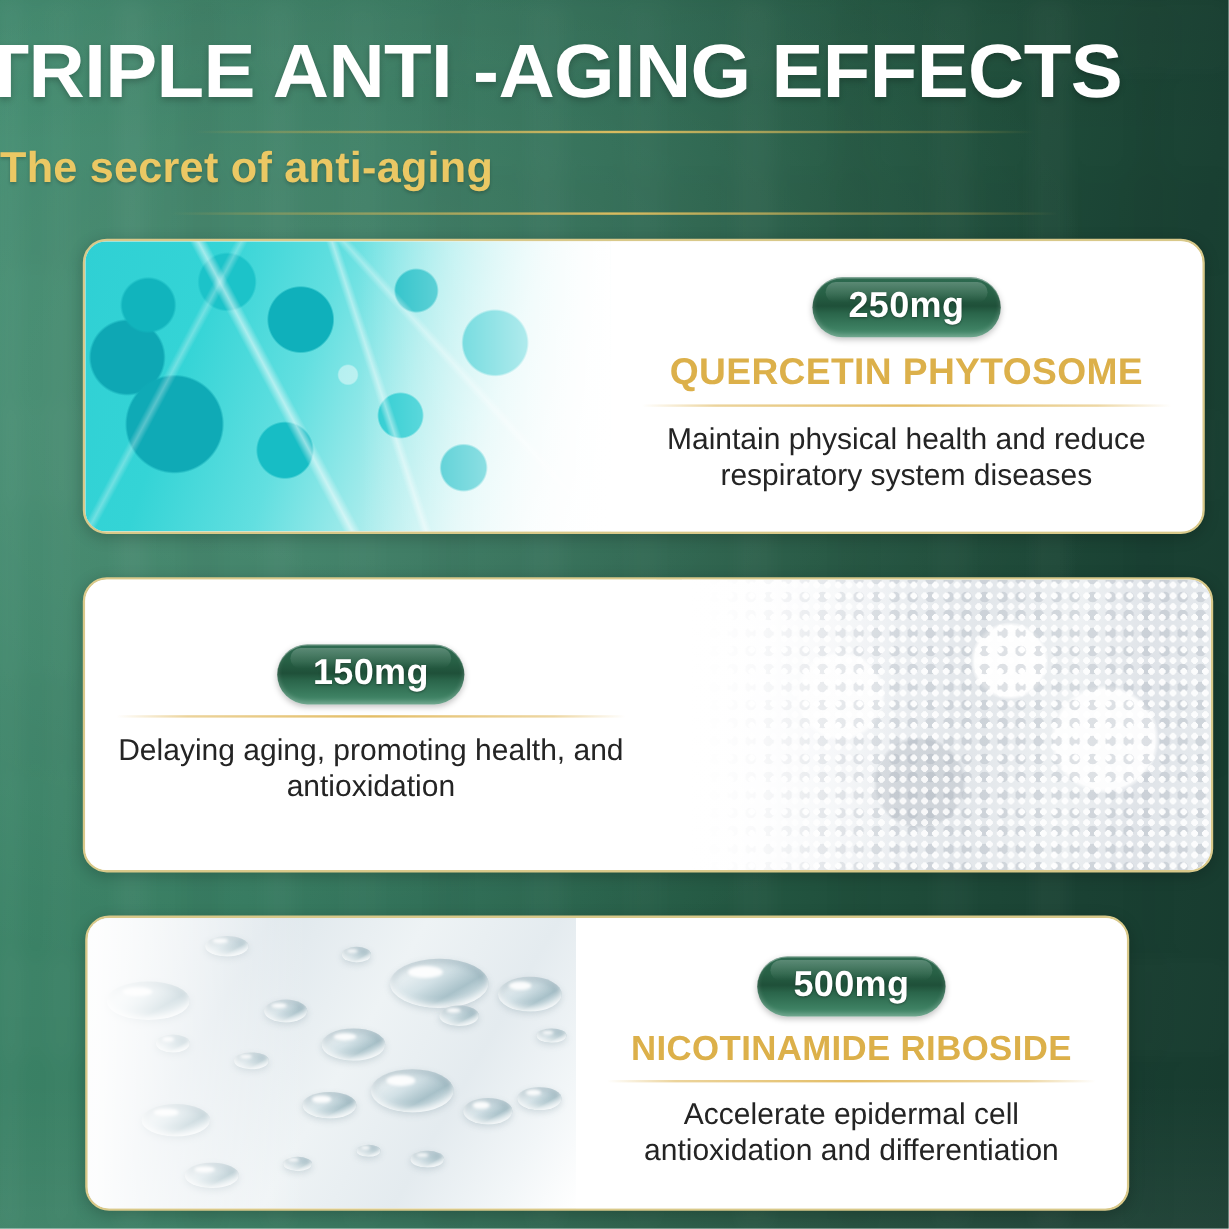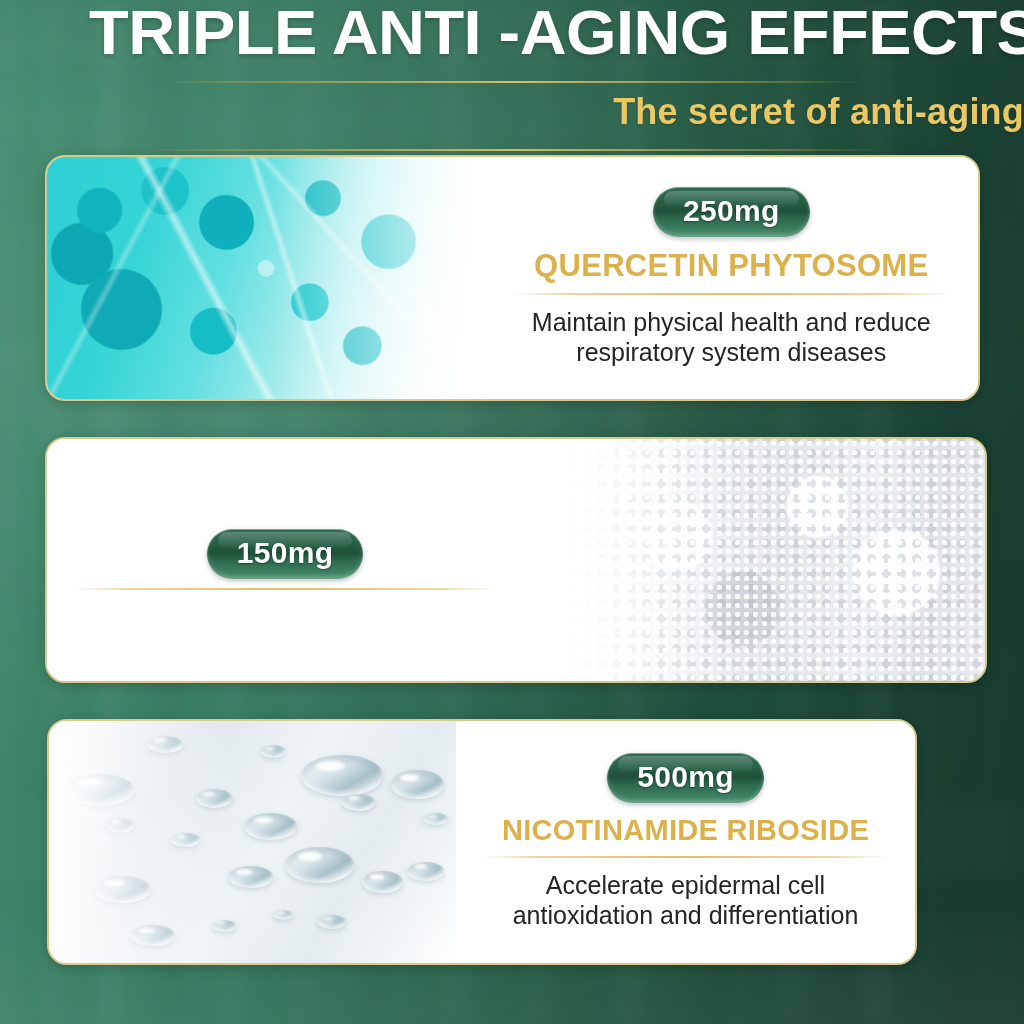--- a/index.html
+++ b/index.html
@@ -57,21 +57,21 @@
   }
   .bg-vignette {
     position:absolute; inset:0;
     background:radial-gradient(120% 90% at 26% 32%,
         rgba(255,255,255,.10) 0%, rgba(255,255,255,0) 55%),
       linear-gradient(to bottom, rgba(0,0,0,.05) 0%, rgba(0,0,0,0) 12%,
         rgba(0,0,0,0) 88%, rgba(255,255,255,.05) 100%);
   }
 
   
-  .header { position:relative; text-align:right; }
+  .header { position:relative; text-align:left; padding-top:28px; }
 
   .main-title {
     color:#ffffff;
     font-size:63px;
     line-height:1.02;
     font-weight:800;
     letter-spacing:-0.5px;
     text-shadow:0 2px 5px rgba(0,0,0,.22);
     white-space:nowrap;
     transform:scaleX(1.03);
@@ -94,21 +94,21 @@
     color:#e8c濃;
     color:#ebc864;
     font-size:36px;
     font-weight:600;
     letter-spacing:.2px;
     margin-top:8px;
     text-shadow:0 1px 3px rgba(0,0,0,.20);
   }
 
   
-  .cards { position:relative; margin-top:4px; }
+  .cards { position:relative; margin-top:20px;padding-left:24px; }
 
   .card {
     position:relative;
     height:246px;
     border:2px solid #d9c98a;
     border-radius:20px;
     background:#ffffff;
     overflow:hidden;
     display:flex;
     box-shadow:0 3px 12px rgba(0,0,0,.20);
@@ -298,20 +298,21 @@
       </div>
     </div>
 
     <div class="card card-2 reverse">
       <div class="media">
         <div class="media-inner media-powder"></div>
       </div>
       <div class="content">
         <div class="pill">150mg</div>
         <div class="divider"></div>
+        <div class="desc">Delaying aging, promoting health, and antioxidation</div>
       </div>
     </div>
 
     <div class="card card-3">
       <div class="media">
         <div class="media-inner media-drops" id="dropsLayer">
             <div class="drop" style="left: 4%; top: 22%; width: 17%; height: 13%;"></div>
             <div class="drop" style="left: 11%; top: 64%; width: 14%; height: 11%;"></div>
             <div class="drop" style="left: 24%; top: 6%; width: 9%; height: 7%;"></div>
             <div class="drop" style="left: 30%; top: 46%; width: 7%; height: 6%;"></div>

